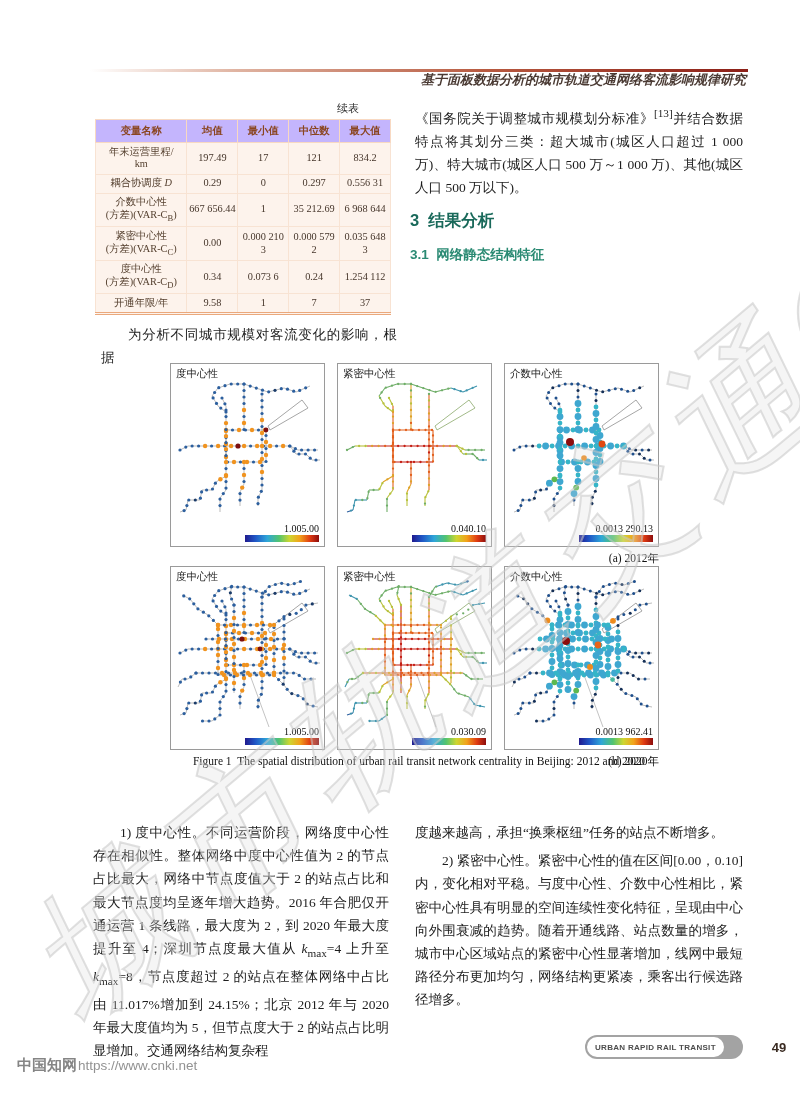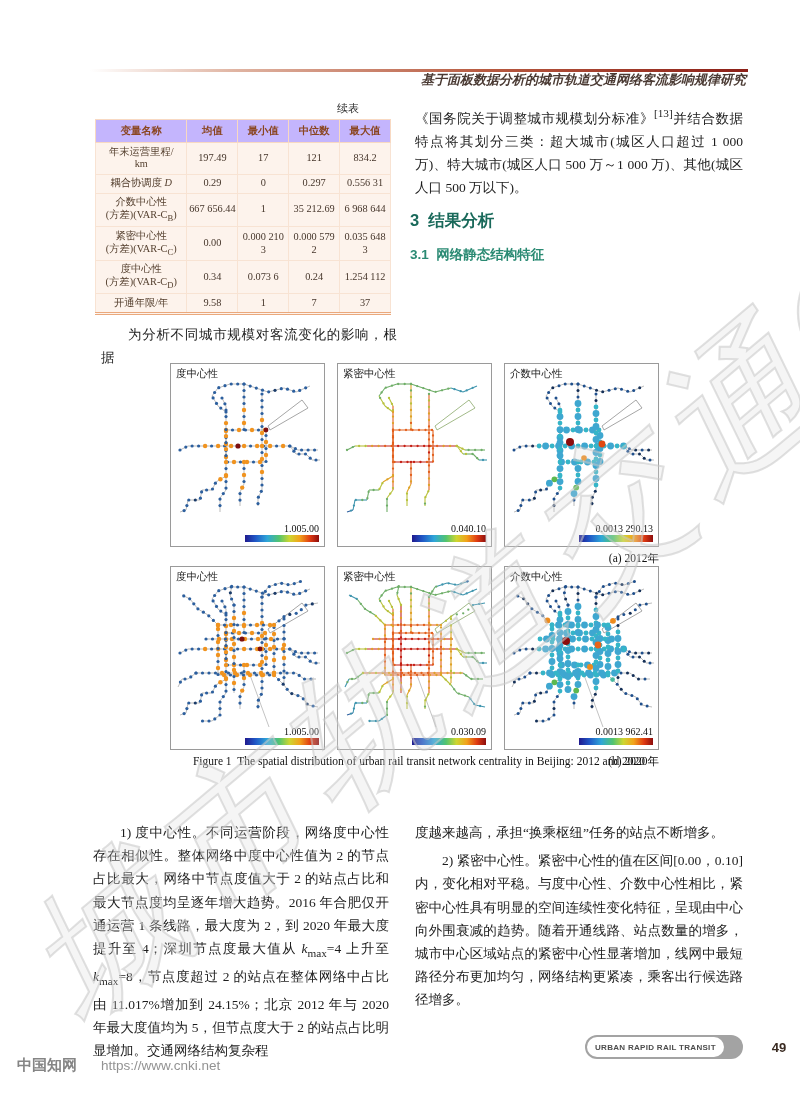--- a/index.html
+++ b/index.html
@@ -58,21 +58,21 @@
   .bcol-right{position:absolute;left:410px;top:816px;width:338px;}
 
   
   .badge{position:absolute;top:1035px;left:585px;height:24px;width:158px;background:#a3a3a3;
          border-radius:12px;display:flex;align-items:center;padding:2px;box-sizing:border-box;}
   .badge-pill{background:#fff;border-radius:10px;height:20px;display:flex;align-items:center;
               padding:0 8px;font-family:"Liberation Sans","DejaVu Sans",sans-serif;font-size:8px;
               font-weight:bold;color:#4d4d4d;letter-spacing:.3px;white-space:nowrap;}
   .badge-num{flex:1;text-align:center;font-family:"Liberation Sans","DejaVu Sans",sans-serif;
              font-weight:bold;font-size:13px;color:#3a2b22;padding-left:48px;}
-  .cnki{position:absolute;left:17px;top:1056px;display:flex;gap:24px;align-items:baseline;
+  .cnki{position:absolute;left:17px;top:1056px;display:flex;gap:1px;align-items:baseline;
         font-family:"Liberation Sans","DejaVu Sans",sans-serif;}
   .cnki .brand{font-size:15px;font-weight:bold;color:#858585;}
   .cnki .url{font-size:13.5px;color:#929292;}
 
   
   .watermark{position:absolute;left:-14px;top:912px;transform:rotate(-40deg);transform-origin:0 0;
              font-family:"DejaVu Serif",serif;font-style:italic;font-size:150px;letter-spacing:14px;
              color:rgba(216,216,216,.26);-webkit-text-stroke:2px rgba(198,198,198,.55);
              white-space:nowrap;pointer-events:none;z-index:6;}
 </style>

